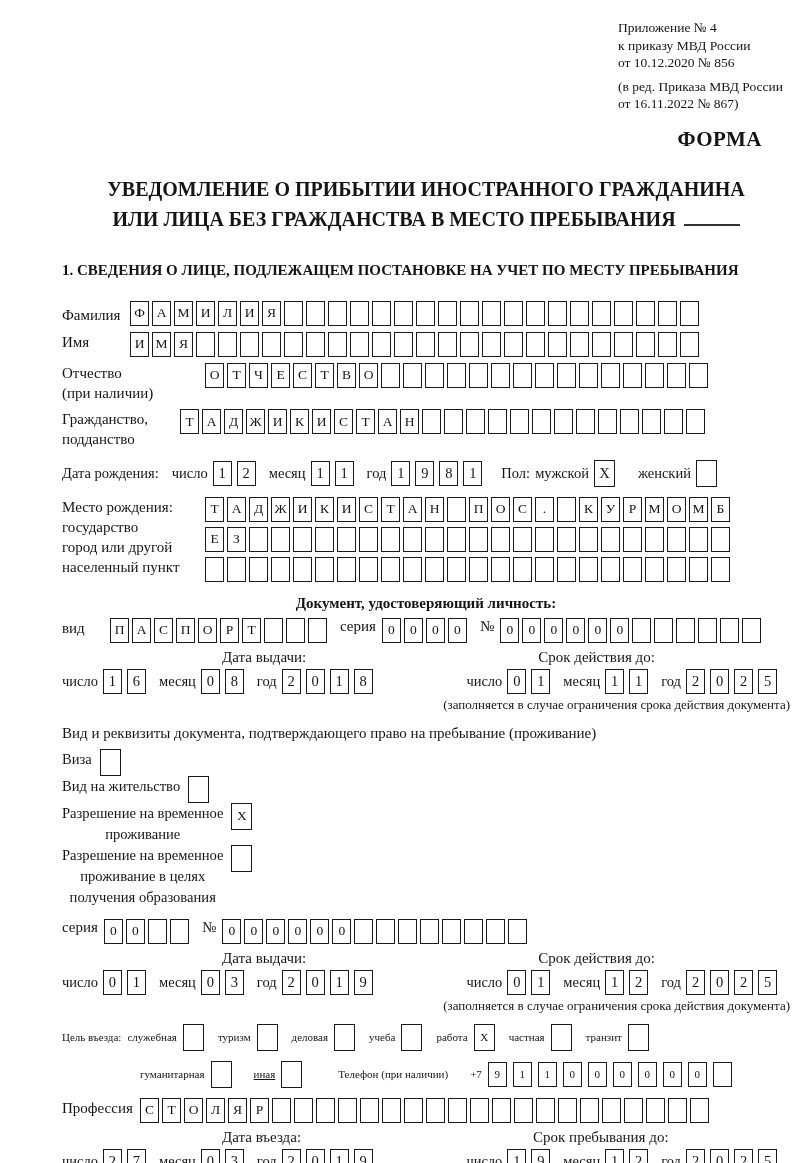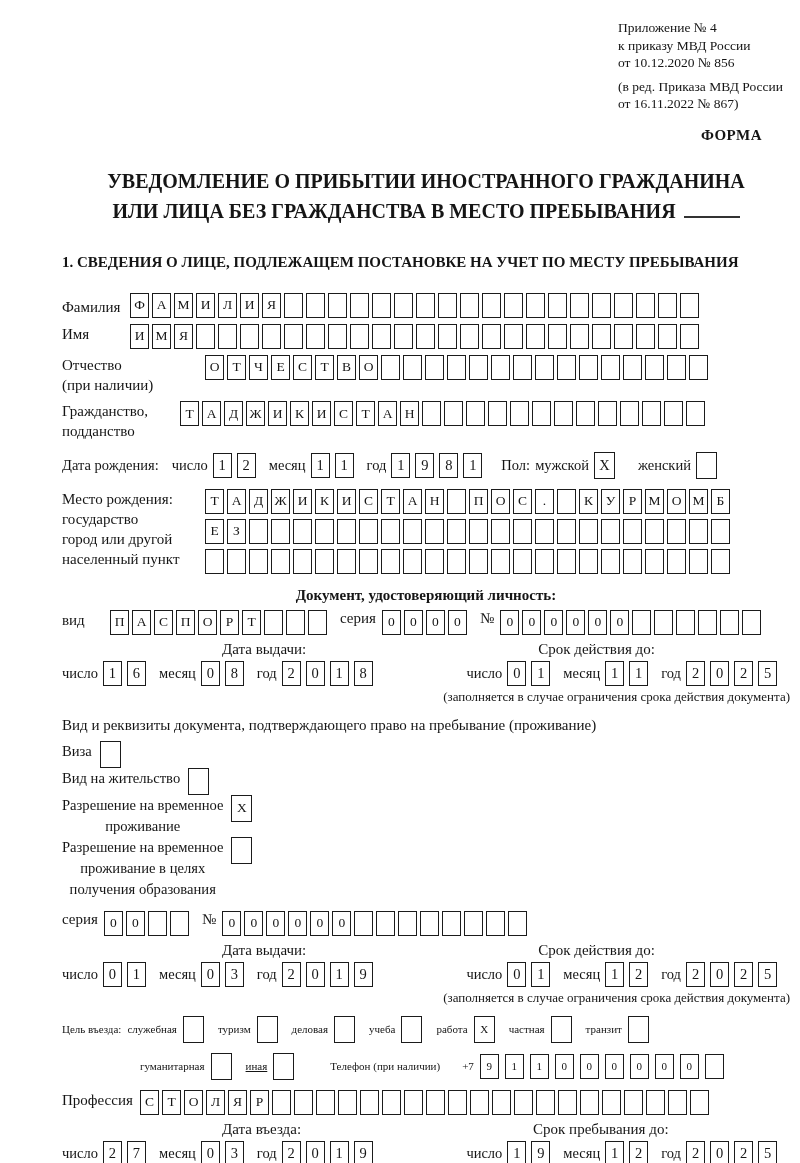--- a/index.html
+++ b/index.html
@@ -1,21 +1,21 @@
 <!DOCTYPE html>
 <html><head>
 <meta charset="utf-8">
 <style>
   html,body{margin:0;padding:0;background:#fff;}
   body{width:800px;height:1163px;color:#151515;font-family:"Liberation Serif","DejaVu Serif",serif;font-size:15px;box-sizing:border-box;}
   .page{box-sizing:border-box;width:800px;height:1163px;padding:19px 10px 16px 62px;overflow:hidden;}
   
   .appendix{margin-left:556px;font-size:13.5px;line-height:1.3;}
   .appendix .grp2{margin-top:6px;}
-  .forma{text-align:right;margin:14px 28px 0 0;font-weight:bold;font-size:15px;letter-spacing:.5px;}
+  .forma{text-align:right;margin:14px 28px 0 0;font-weight:bold;font-size:21px;letter-spacing:.5px;}
   .title{margin-top:22px;text-align:center;font-weight:bold;font-size:20px;line-height:1.5;}
   .t-underline{display:inline-block;width:56px;border-bottom:2px solid #333;height:14px;margin-left:8px;}
   .sect{margin-top:28px;font-weight:bold;font-size:15px;}
   
   .frow{display:flex;align-items:flex-start;margin-top:6px;}
   .lbl{flex:none;line-height:1.35;}
   .cells{display:flex;flex:none;}
   .cell{flex:none;display:inline-flex;align-items:center;justify-content:center;width:17px;height:23px;border:1.6px solid #1b1b1b;margin-right:3px;font-size:13.5px;background:#fff;}
   .cb .cell{width:19px;height:25px;}
   .stack > .cells{margin-bottom:5px;}
@@ -541,21 +541,21 @@
     <div class="cells cb">
         <span class="cell"></span>
       </div>
   </div>
 
   <div class="purpose indent">
     <span>гуманитарная</span>
     <div class="cells cb">
         <span class="cell"></span>
       </div>
-    <span style="text-decoration:underline;">иная</span>
+    <span style="margin-left:8px;text-decoration:underline;">иная</span>
     <div class="cells cb">
         <span class="cell"></span>
       </div>
     <span style="margin-left:22px;">Телефон (при наличии)</span>
     <span style="margin-left:16px;">+7</span>
     <div class="cells">
         <span class="cell">9</span>
         <span class="cell">1</span>
         <span class="cell">1</span>
         <span class="cell">0</span>

